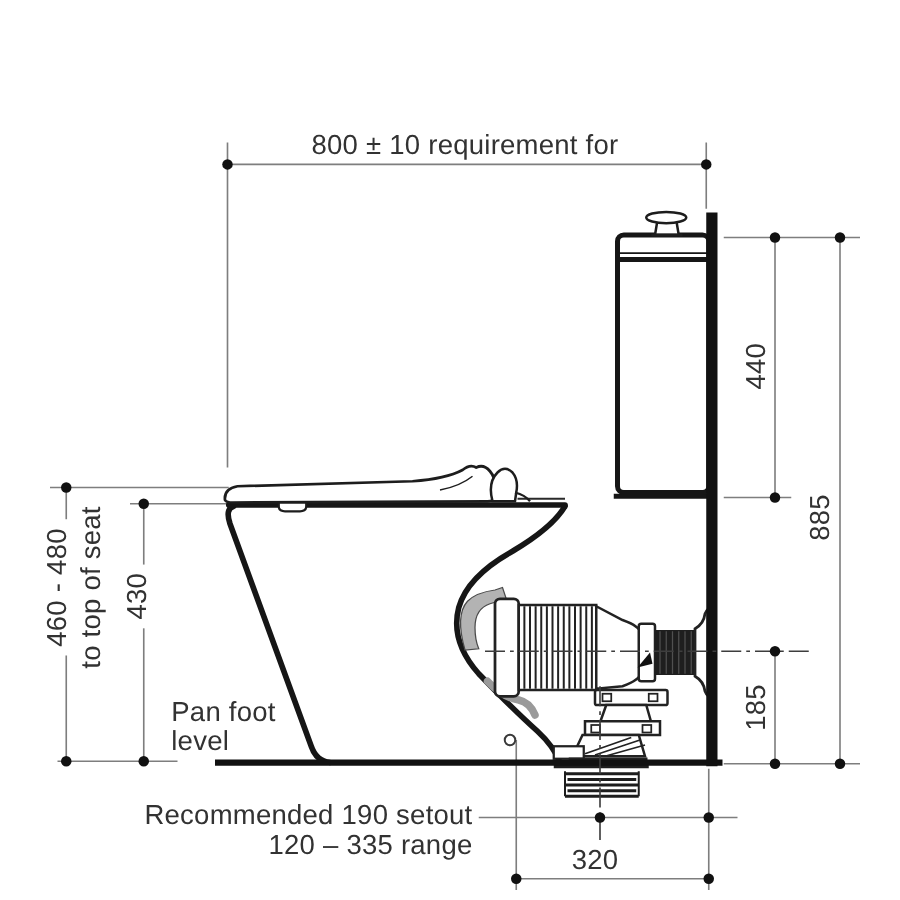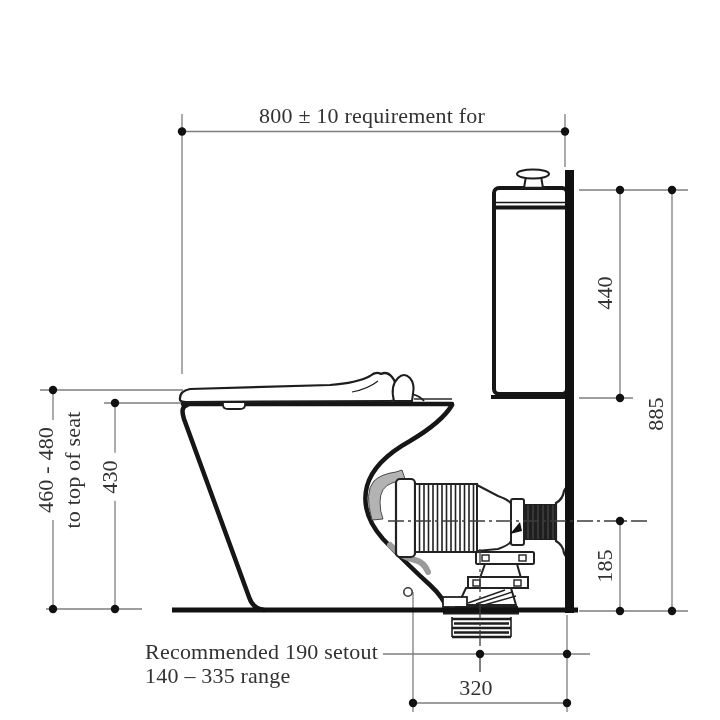--- a/index.html
+++ b/index.html
@@ -1,33 +1,33 @@
 <!DOCTYPE html>
 <html><head>
 <meta charset="utf-8">
 <style>
   html,body{margin:0;padding:0;background:#fff;}
   #stage{
     position:relative;width:720px;height:720px;background:#ffffff;
-    font-family:Liberation Serif, serif;
+    font-family:Liberation Sans, sans-serif;
     color:#323232;overflow:hidden;
   }
   #drawing{position:absolute;left:0;top:0;}
   .lbl{
     position:absolute;font-size:22px;line-height:26px;color:#323232;
     white-space:nowrap;letter-spacing:0.2px;
   }
   .vlabel{
     position:absolute;font-size:22px;color:#323232;white-space:nowrap;
     transform:translate(-50%,-50%) rotate(-90deg);letter-spacing:0.2px;
   }
   .on-line{background:#ffffff;padding:0 7px;}
   .center{transform:translate(-50%,-50%);}
   .top-note{width:400px;text-align:center;line-height:28px;}
-  .bottom-notes{text-align:left;line-height:24px;}
+  .bottom-notes{text-align:right;line-height:24px;}
   .panfoot{line-height:23px;}
 </style>
 </head>
 <body>
 
 <div id="stage">
 
   <svg id="drawing" width="720" height="720" viewBox="0 0 720 720" fill="none">
 
     <g stroke="#7e7e7e" stroke-width="1.3">
@@ -154,21 +154,25 @@
   <div class="vlabel" style="left:656px;top:414px;">885</div>
 
   <div class="vlabel" style="left:605px;top:566px;">185</div>
 
   <div class="vlabel on-line" style="left:46px;top:470px;">460 - 480</div>
 
   <div class="vlabel" style="left:73px;top:470px;">to top of seat</div>
 
   <div class="vlabel on-line" style="left:110px;top:477px;">430</div>
 
+  <div class="lbl panfoot" style="left:137px;top:558px;">
+    <div>Pan foot</div>
+    <div>level</div>
+  </div>
 
   <div class="lbl bottom-notes" style="right:342px;top:640px;">
     <div>Recommended 190 setout</div>
-    <div>140 – 335 range</div>
+    <div>120 – 335 range</div>
   </div>
 
   <div class="lbl center" style="left:476px;top:688px;position:absolute;">320</div>
 
 </div>
 
 </body></html>

